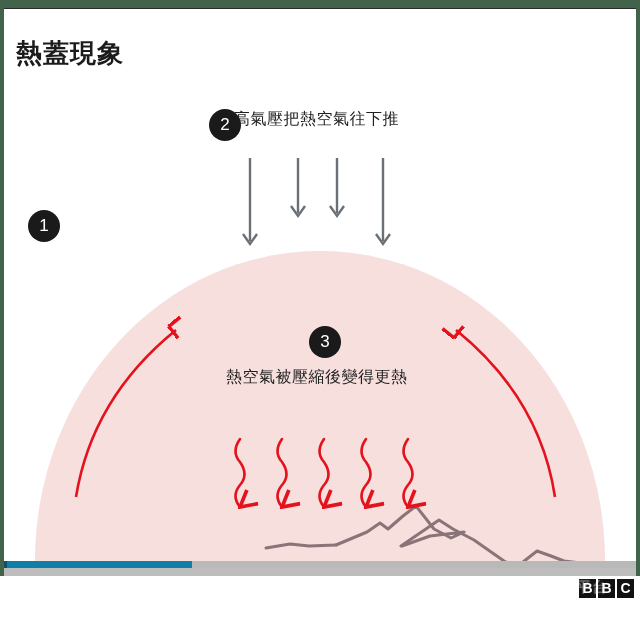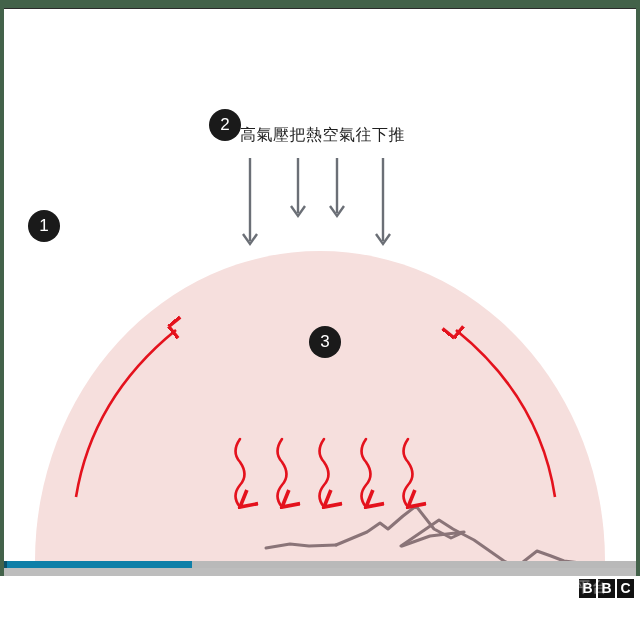--- a/index.html
+++ b/index.html
@@ -81,21 +81,21 @@
 
   .caption {
     position: absolute;
     font-size: 16px;
     color: #1f1f1f;
     line-height: 1.42;
     white-space: pre;
     letter-spacing: 0.5px;
   }
   .caption-1 { left: 19px;  top: 243px; }
-  .caption-2 { left: 236px; top: 100px; margin-top: 16px; }
+  .caption-2 { left: 230px; top: 100px; }
   .caption-3 { left: 222px; top: 358px; }
 
   svg.layer {
     position: absolute;
     left: 0;
     top: 0;
     width: 632px;
     height: 568px;
     overflow: visible;
   }
@@ -203,20 +203,21 @@
   }
 </style>
 </head>
 <body>
 
 <div id="screen">
 
   <div class="card">
     <div class="card-top-rule"></div>
 
+    <div class="title">熱蓋現象</div>
 
     <div class="stage">
 
       <div class="dome"></div>
 
       <svg class="layer" viewBox="0 0 632 568">
         <g stroke="#6b6f76" stroke-width="2.4" fill="none">
           <line x1="246" y1="150" x2="246" y2="233"></line>
           <line x1="294" y1="150" x2="294" y2="205"></line>
           <line x1="333" y1="150" x2="333" y2="205"></line>
@@ -259,20 +260,21 @@
           <path d="M404 431 q-9 13 0 23 q9 13 0 23 q-9 11 0 22" marker-end="url(#rd)"></path>
         </g>
       </svg>
 
       <div class="badge badge-1">1</div>
 
       <div class="badge badge-2">2</div>
       <div class="caption caption-2">高氣壓把熱空氣往下推</div>
 
       <div class="badge badge-3">3</div>
+      <div class="caption caption-3">熱空氣被壓縮後變得更熱</div>
     </div>
 
     <div class="track">
       <div class="progress">
         <div class="progress-knob"></div>
       </div>
     </div>
     <div class="controlbar"></div>
   </div>
 

